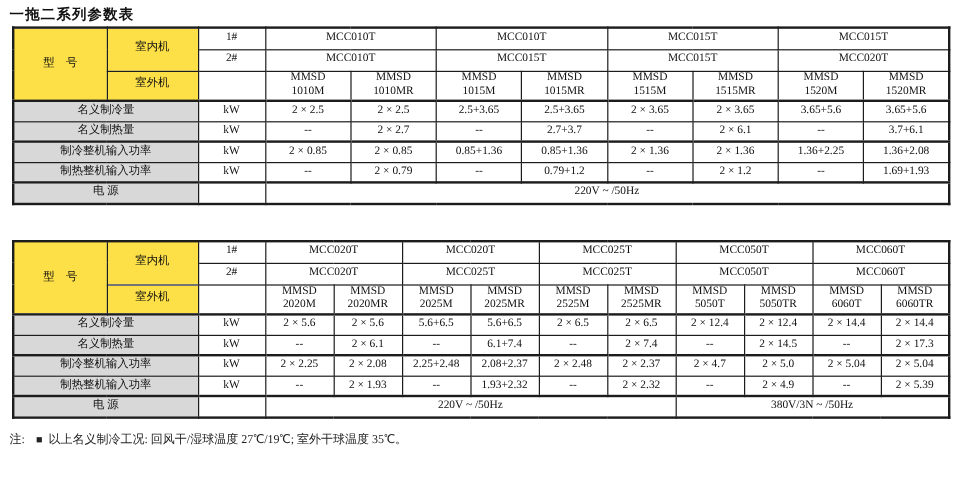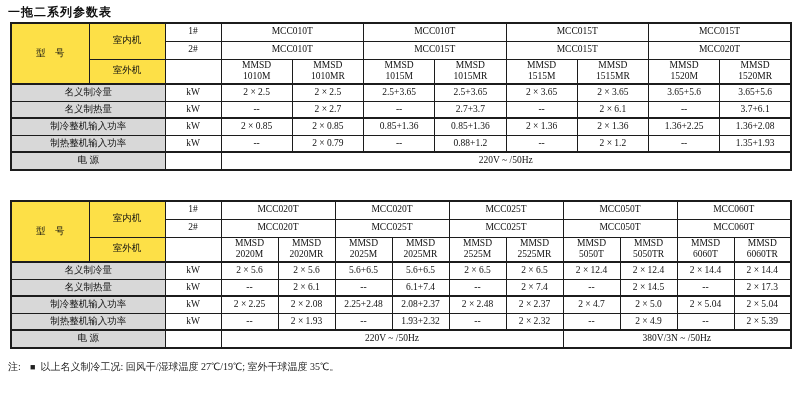--- a/index.html
+++ b/index.html
@@ -134,25 +134,25 @@
             <td>2 × 1.36</td>
             <td>1.36+2.25</td>
             <td>1.36+2.08</td>
           </tr>
           <tr class="r-data">
             <td class="lbl" colspan="2">制热整机输入功率</td>
             <td>kW</td>
             <td>--</td>
             <td>2 × 0.79</td>
             <td>--</td>
-            <td>0.88+1.2</td>
+            <td>0.79+1.2</td>
             <td>--</td>
             <td>2 × 1.2</td>
             <td>--</td>
-            <td>1.35+1.93</td>
+            <td>1.69+1.93</td>
           </tr>
           <tr class="r-pow tsep">
             <td class="lbl" colspan="2">电 源</td>
             <td></td>
             <td colspan="8">220V ~ /50Hz</td>
           </tr>
         </tbody>
       </table>
     </div>
   <div class="tbl-wrap2">

